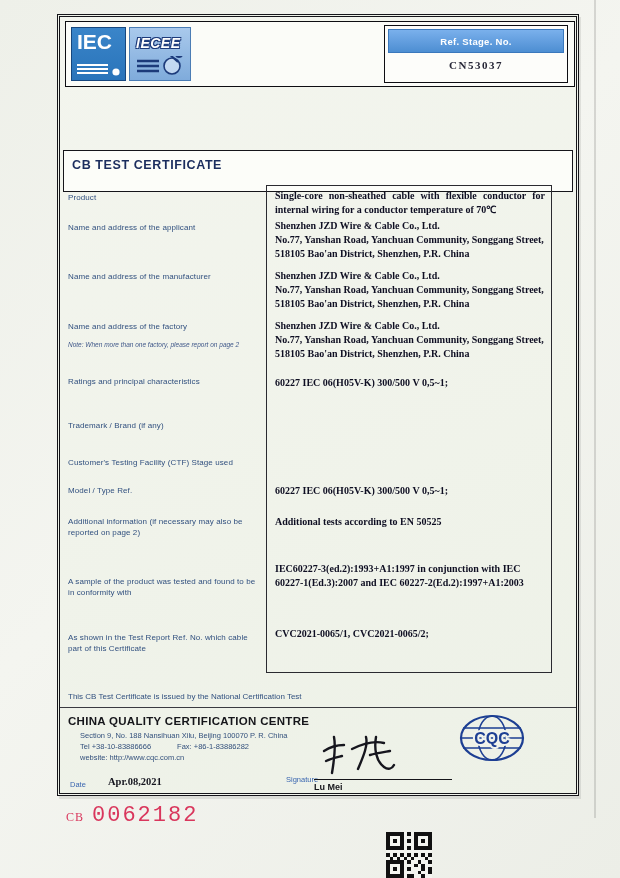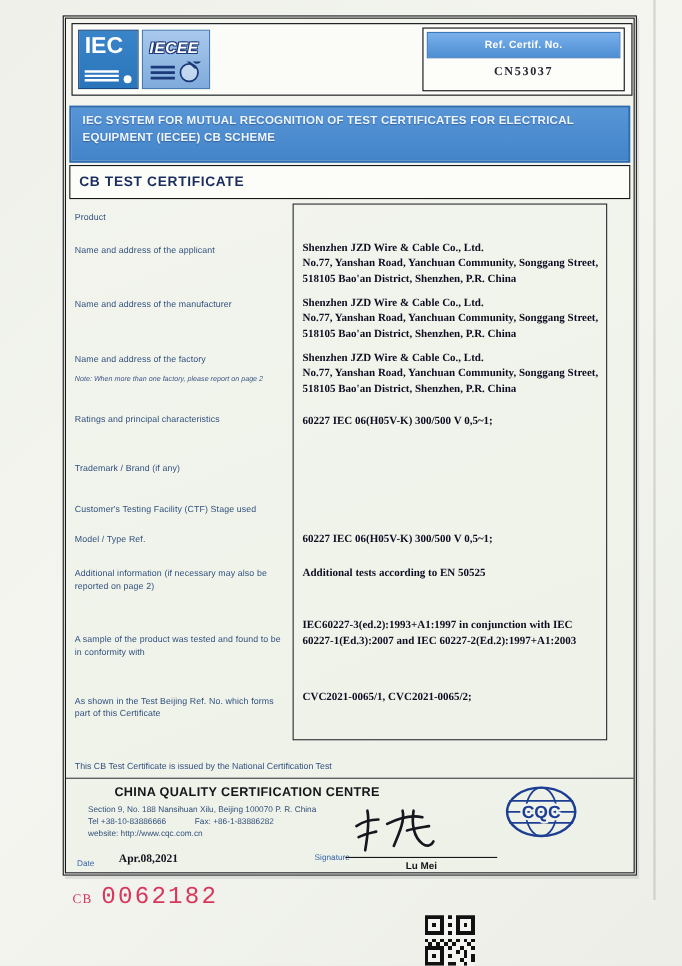--- a/index.html
+++ b/index.html
@@ -70,21 +70,21 @@
   .banner {
     position:absolute; left:3px; top:79px; width:510px; height:52px;
     background:linear-gradient(#5795d6,#4384c9);
     border:2px solid #2d6cb0;
     color:#eef5ff; font-weight:bold; font-size:10.5px; line-height:1.4;
     padding:5px 10px; letter-spacing:0.2px;
     text-shadow:0 1px 1px rgba(20,50,100,0.45);
   }
   
   .title-box {
-    position:absolute; left:3px; top:133px; width:510px; height:31px;
+    position:absolute; left:3px; top:133px; width:510px; height:42px;
     background:#fcfdf9; border:1.5px solid #15151a;
   }
   .title-box span {
     display:block; padding:7px 0 0 8px;
     color:#1b2d5e; font-weight:bold; font-size:12.5px; letter-spacing:0.6px;
   }
   
   .lbl {
     position:absolute; left:8px; width:196px;
     color:#31507f; font-size:8px; line-height:1.35; letter-spacing:0.1px;
@@ -108,21 +108,21 @@
   .issued {
     position:absolute; left:8px; top:675px;
     color:#31507f; font-size:8px;
   }
   .footer-rule {
     position:absolute; left:0; top:690px; width:100%; height:0;
     border-top:1.5px solid #3a3a40;
   }
   .org-name {
     position:absolute; left:8px; top:698px;
-    color:#15151a; font-weight:bold; font-size:11.5px; letter-spacing:0.3px;margin-left:36px;
+    color:#15151a; font-weight:bold; font-size:11.5px; letter-spacing:0.3px;
   }
   .org-line { position:absolute; left:8px; color:#33507c; font-size:7.5px;margin-left:12px; }
   .org-addr { top:714px; }
   .org-telfax { top:725px; }
   .org-web { top:736px; }
   .org-telfax span.gap { display:inline-block; width:26px; }
   .date-label, .sig-label {
     position:absolute; color:#3a66b0; font-size:7.5px;
   }
   .date-label { left:10px; top:763px; }
@@ -131,21 +131,21 @@
     font-family:"Liberation Serif", serif; font-weight:bold; font-size:10.5px;
     color:#15151f;
   }
   .sig-label { left:226px; top:758px; }
   .sig-script { position:absolute; left:258px; top:716px; }
   .sig-line {
     position:absolute; left:254px; top:762px; width:138px; height:0;
     border-top:1.5px solid #15151a;
   }
   .sig-name {
-    position:absolute; left:254px; top:765px; width:138px; text-align:center;
+    position:absolute; left:254px; top:765px; width:138px; 
     font-weight:bold; font-size:9px; color:#15151a;
   }
   .cqc-logo { position:absolute; left:398px; top:696px; }
   
   .cb-row { position:absolute; left:66px; top:803px; color:#d9365c; }
   .cb-prefix {
     font-family:"Liberation Serif", serif; font-size:12px; letter-spacing:1px;
     margin-right:8px;
   }
   .cb-number {
@@ -177,45 +177,45 @@
       <div class="iecee-logo">
         <span class="iecee-text">IECEE</span>
         <svg width="54" height="20" viewBox="0 0 54 20">
           <path d="M3,5 H25 M3,10 H25 M3,15 H25" stroke="#1c3a7a" stroke-width="2.4" fill="none"></path>
           <circle cx="38" cy="10" r="8" fill="rgba(240,246,255,0.55)" stroke="#1c3a7a" stroke-width="1.6"></circle>
           <path d="M33,-4 L44,6" stroke="#1c3a7a" stroke-width="2" fill="none"></path>
           <circle cx="45" cy="-2" r="4" fill="#1c3a7a"></circle>
         </svg>
       </div>
       <div class="ref-box">
-        <div class="ref-bar">Ref. Certif. No.</div>
+        <div class="ref-bar">Ref. Stage. No.</div>
         <div class="ref-value">CN53037</div>
       </div>
     </div>
 
-    <div class="banner">IEC SYSTEM FOR MUTUAL RECOGNITION OF TEST CERTIFICATES FOR ELECTRICAL EQUIPMENT (IECEE) CB SCHEME</div>
 
     <div class="title-box">
       <span>CB TEST CERTIFICATE</span>
     </div>
 
     <div class="lbl" style="top:176px">Product</div>
     <div class="lbl" style="top:206px">Name and address of the applicant</div>
     <div class="lbl" style="top:255px">Name and address of the manufacturer</div>
     <div class="lbl" style="top:305px">Name and address of the factory</div>
     <div class="note" style="top:324px">Note: When more than one factory, please report on page 2</div>
     <div class="lbl" style="top:360px">Ratings and principal characteristics</div>
     <div class="lbl" style="top:404px">Trademark / Brand (if any)</div>
     <div class="lbl" style="top:441px">Customer's Testing Facility (CTF) Stage used</div>
     <div class="lbl" style="top:469px">Model / Type Ref.</div>
     <div class="lbl" style="top:500px">Additional information (if necessary may also be reported on page 2)</div>
     <div class="lbl" style="top:560px">A sample of the product was tested and found to be in conformity with</div>
-    <div class="lbl" style="top:616px">As shown in the Test Beijing Ref. No. which forms part of this Certificate</div>
+    <div class="lbl" style="top:616px">As shown in the Test Report Ref. No. which cable part of this Certificate</div>
 
     <div class="value-box">
+      <div class="val just" style="top:3px">Single-core non-sheathed cable with flexible conductor for internal wiring for a conductor temperature of 70℃</div>
       <div class="val" style="top:33px">Shenzhen JZD Wire &amp; Cable Co., Ltd.</div>
       <div class="val" style="top:47px">No.77, Yanshan Road, Yanchuan Community, Songgang Street, 518105 Bao'an District, Shenzhen, P.R. China</div>
       <div class="val" style="top:83px">Shenzhen JZD Wire &amp; Cable Co., Ltd.</div>
       <div class="val" style="top:97px">No.77, Yanshan Road, Yanchuan Community, Songgang Street, 518105 Bao'an District, Shenzhen, P.R. China</div>
       <div class="val" style="top:133px">Shenzhen JZD Wire &amp; Cable Co., Ltd.</div>
       <div class="val" style="top:147px">No.77, Yanshan Road, Yanchuan Community, Songgang Street, 518105 Bao'an District, Shenzhen, P.R. China</div>
       <div class="val" style="top:190px">60227 IEC 06(H05V-K) 300/500 V 0,5~1;</div>
       <div class="val" style="top:298px">60227 IEC 06(H05V-K) 300/500 V 0,5~1;</div>
       <div class="val" style="top:329px">Additional tests according to EN 50525</div>
       <div class="val" style="top:376px">IEC60227-3(ed.2):1993+A1:1997 in conjunction with IEC 60227-1(Ed.3):2007 and IEC 60227-2(Ed.2):1997+A1:2003</div>

